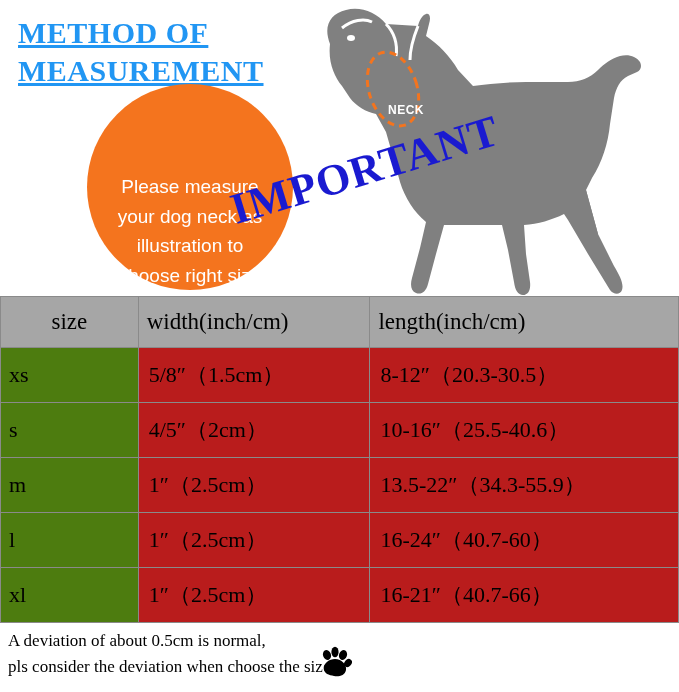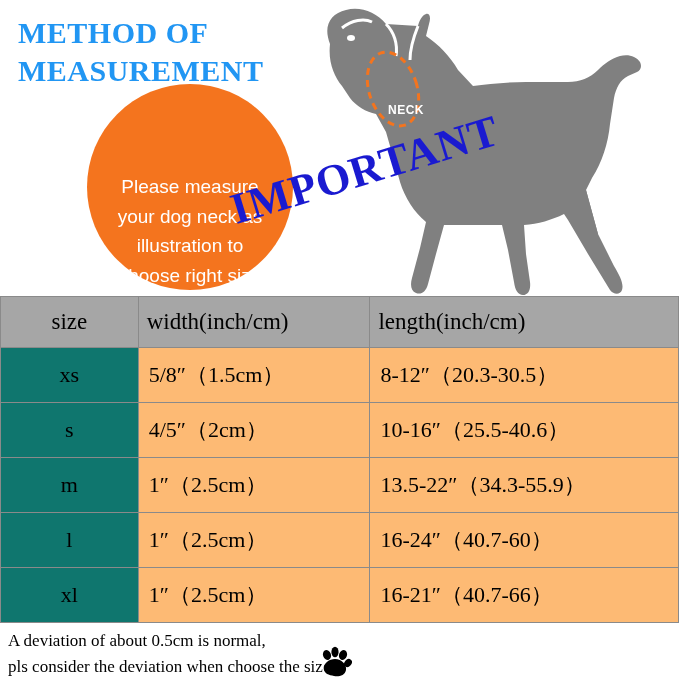--- a/index.html
+++ b/index.html
@@ -111,25 +111,25 @@
     background: #a6a6a6;
     color: #000000;
     font-size: 23px;
   }
   .col-size { width: 138px; text-align: center; }
   .col-width { width: 232px; text-align: left; }
   .col-length { width: 309px; text-align: left; }
   th.col-size, th.col-width, th.col-length { text-align: center; }
   th.col-width, th.col-length { text-align: left; padding-left: 10px; }
   tbody td.col-size {
-    background: #0f766e;
-    text-align: center;
+    background: #4d7c0f;
+    text-align: left;
   }
   tbody td.col-width, tbody td.col-length {
-    background: #fdba74;
+    background: #b91c1c;
     padding-left: 10px;
     margin-top: 9px;
   }
 
   
   .footer {
     position: absolute;
     left: 8px;
     top: 628px;
     width: 560px;
@@ -144,21 +144,21 @@
     top: 646px;
     width: 34px;
     height: 34px;
   }
 </style>
 </head>
 <body>
 
 <div id="page">
 
-  <div class="title" style="white-space: pre-line;">METHOD OF
+  <div class="title" style="white-space: pre-line; text-decoration: underline;">METHOD OF
 MEASUREMENT</div>
 
   <div class="note-circle">
     <span>Please measure your dog neck as illustration to choose right size</span>
   </div>
 
   <div class="dog-wrap">
     <svg width="411" height="295" viewBox="0 0 411 295" xmlns="http://www.w3.org/2000/svg">
 
       <path fill="#808080" d="

